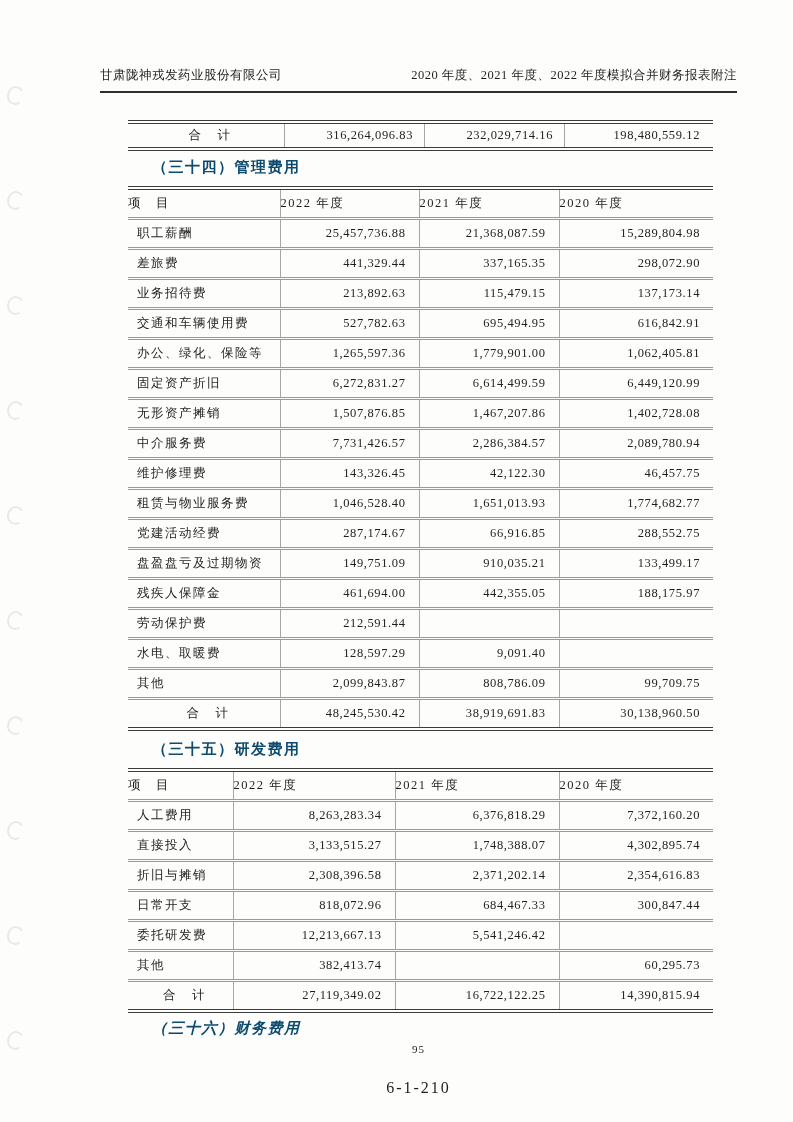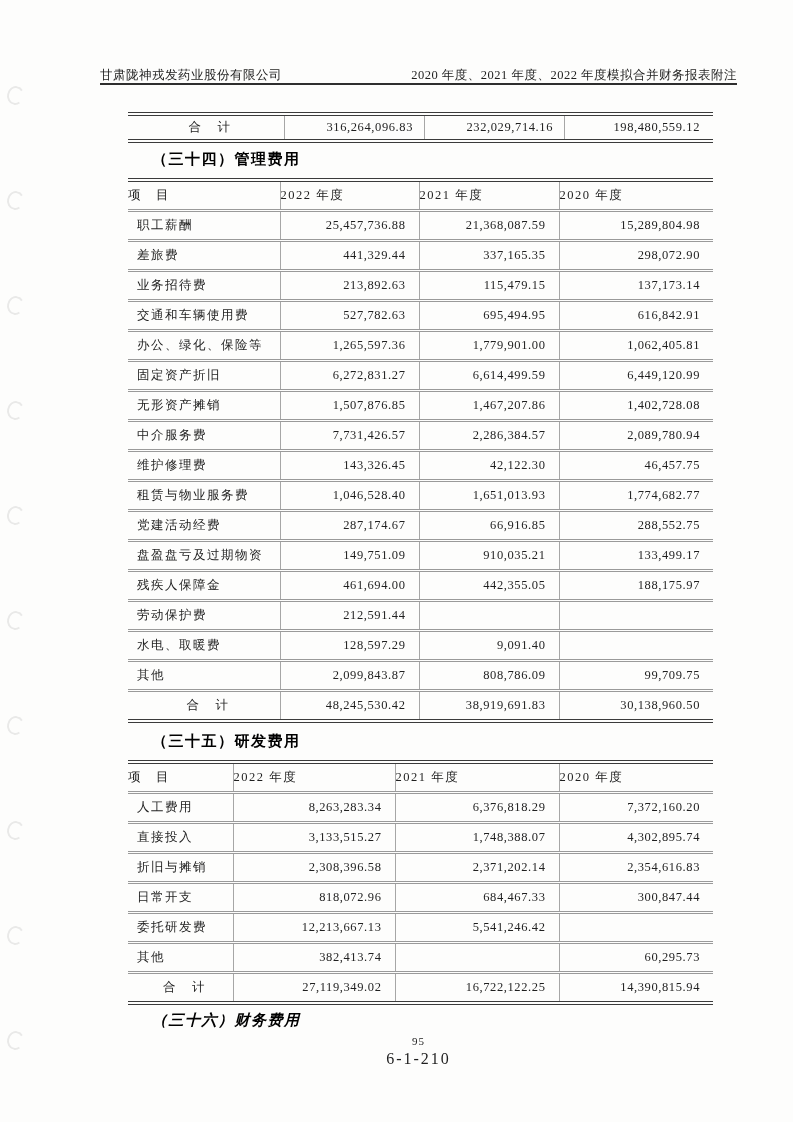--- a/index.html
+++ b/index.html
@@ -8,21 +8,21 @@
     background:#fdfdfc;
     font-family:"Liberation Serif","DejaVu Serif",serif;
     color:#1f1f1f;
   }
   .content { position:absolute; left:100px; top:68px; width:637px; }
 
   
   .doc-header {
     display:flex; justify-content:space-between; align-items:flex-end;
     font-size:12.5px; line-height:15px; letter-spacing:0.5px;
-    padding-bottom:0; border-bottom:2px solid #2e2e2e;
+    padding-bottom:8px; border-bottom:2px solid #2e2e2e;
   }
 
   
   table.t {
     width:585px; margin-left:28px; border-collapse:collapse; table-layout:fixed;
     border-top:4px double #3b3b3b; border-bottom:4px double #3b3b3b;
   }
   table.t th, table.t td {
     font-size:12.5px; line-height:15px; font-weight:normal;
     padding:6px 0; white-space:nowrap; overflow:hidden;
@@ -32,28 +32,28 @@
   table.t tbody tr td { border-top:3px double #9a9a9a; }
   table.t.carry tbody tr td { border-top:none;padding-left:42px; }
   .ci { text-align:left; padding-left:9px !important; letter-spacing:1.5px; }
   .cn { text-align:right; padding-right:13px !important; letter-spacing:0.6px; }
   .cc { text-align:center !important; letter-spacing:2px; }
   table.t th { text-align:left; letter-spacing:1.5px; }
 
   
   h2.sec {
     font-size:15px; font-weight:700; letter-spacing:1.5px;
-    margin:8px 0 10px 52px; line-height:17px; color:#000000;
+    margin:8px 0 10px 52px; line-height:17px; color:#0c4a6e;
   }
   h2.sec.mid { margin-top:10px; }
   h2.sec.last { margin-top:7px; margin-bottom:6px;font-style:italic; }
 
   
   .pageno { text-align:center; font-size:11px; margin-top:4px; letter-spacing:1px; }
-  .doccode { text-align:center; font-size:16px; margin-top:3px; letter-spacing:2px; }
+  .doccode { text-align:center; font-size:16px; margin-top:24px; letter-spacing:2px; }
 
   
   .ring {
     position:absolute; left:7px; width:13px; height:15px;
     border:2.5px solid #d9d9d9; border-right-color:transparent;
     border-radius:50%; transform:rotate(12deg); opacity:0.55;
   }
 </style>
 </head>
 <body>

